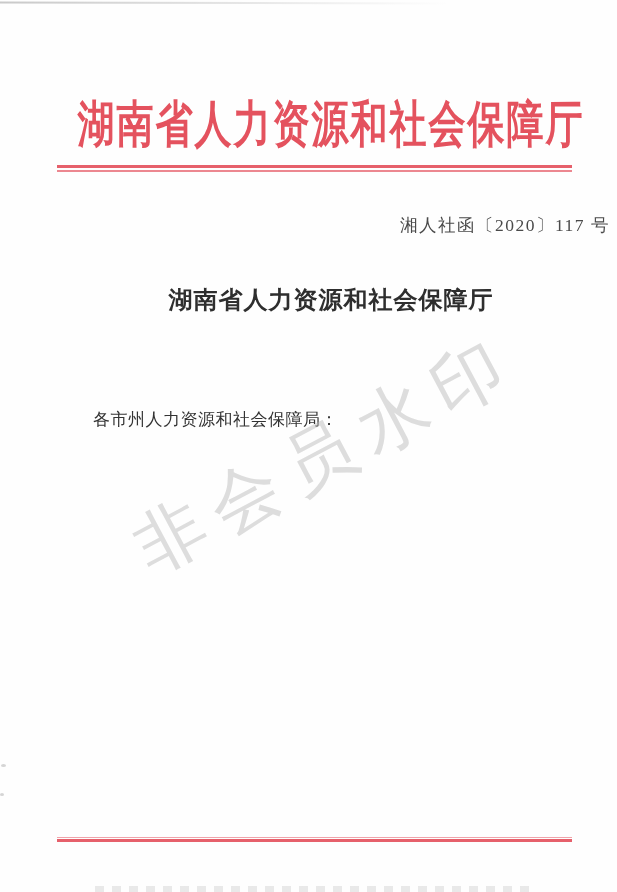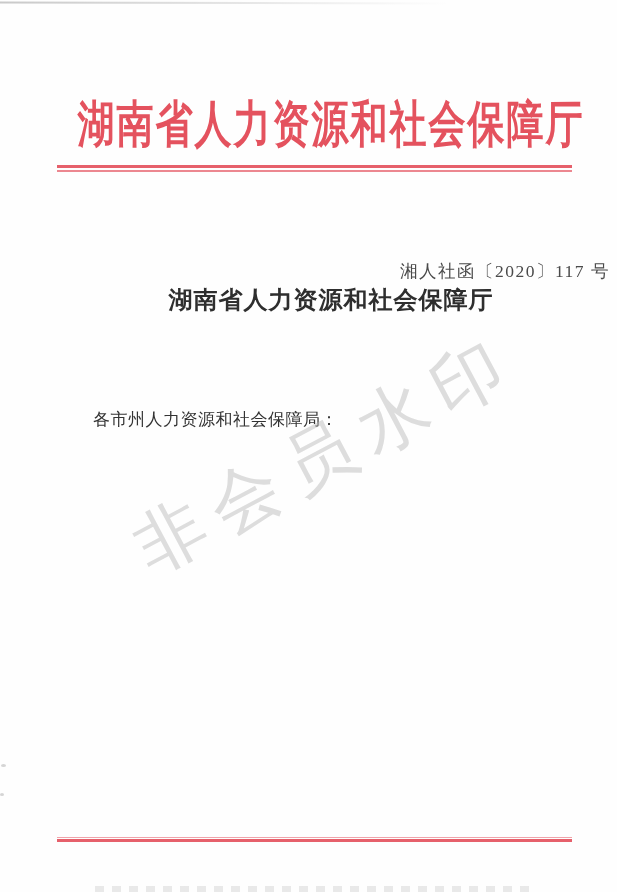--- a/index.html
+++ b/index.html
@@ -46,21 +46,20 @@
   .head-rule .gap   { height: 2px; }
   .head-rule .thin  { height: 1.5px; background: #ec8790; }
 
   .doc-number {
     position: absolute;
     top: 213px; right: 52px;
     font-size: 17.5px;
     color: #4a4a4a;
     letter-spacing: 1.5px;
     white-space: nowrap;
-    margin-top: 46px;
   }
 
   .notice-title {
     position: absolute;
     top: 280px; left: 0;
     width: 100%;
     text-align: center;
     font-weight: bold;
     font-size: 24px;
     line-height: 41px;

